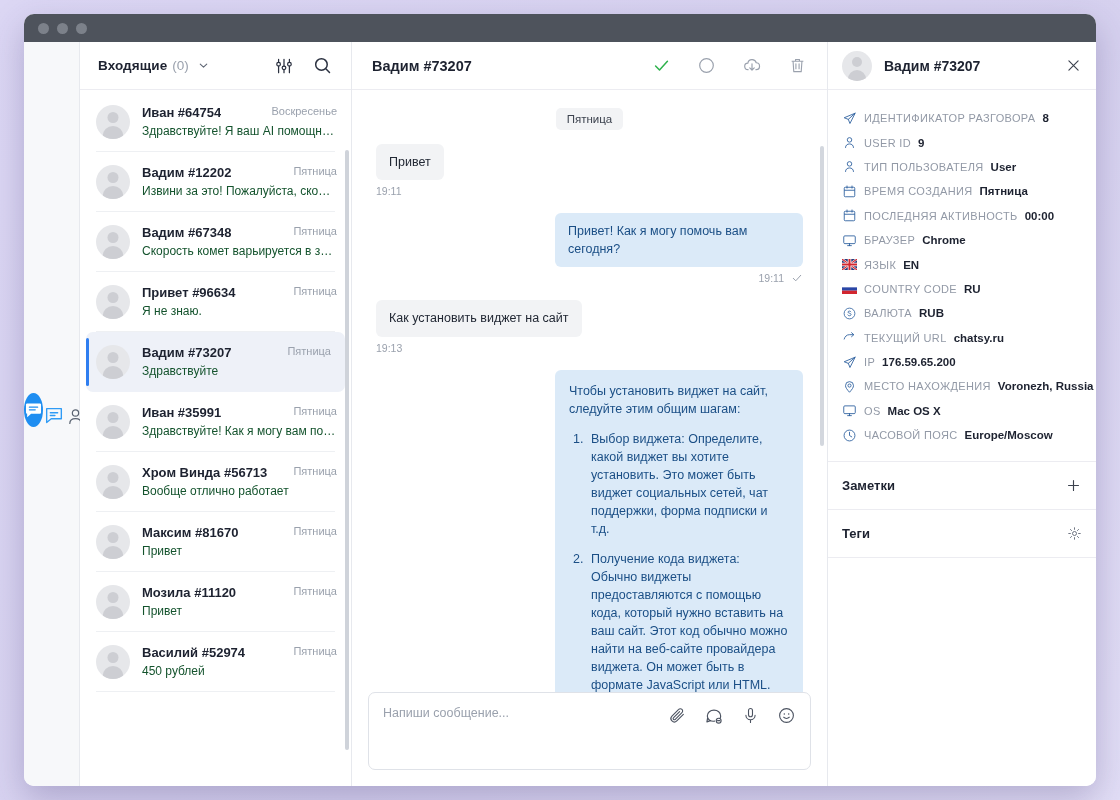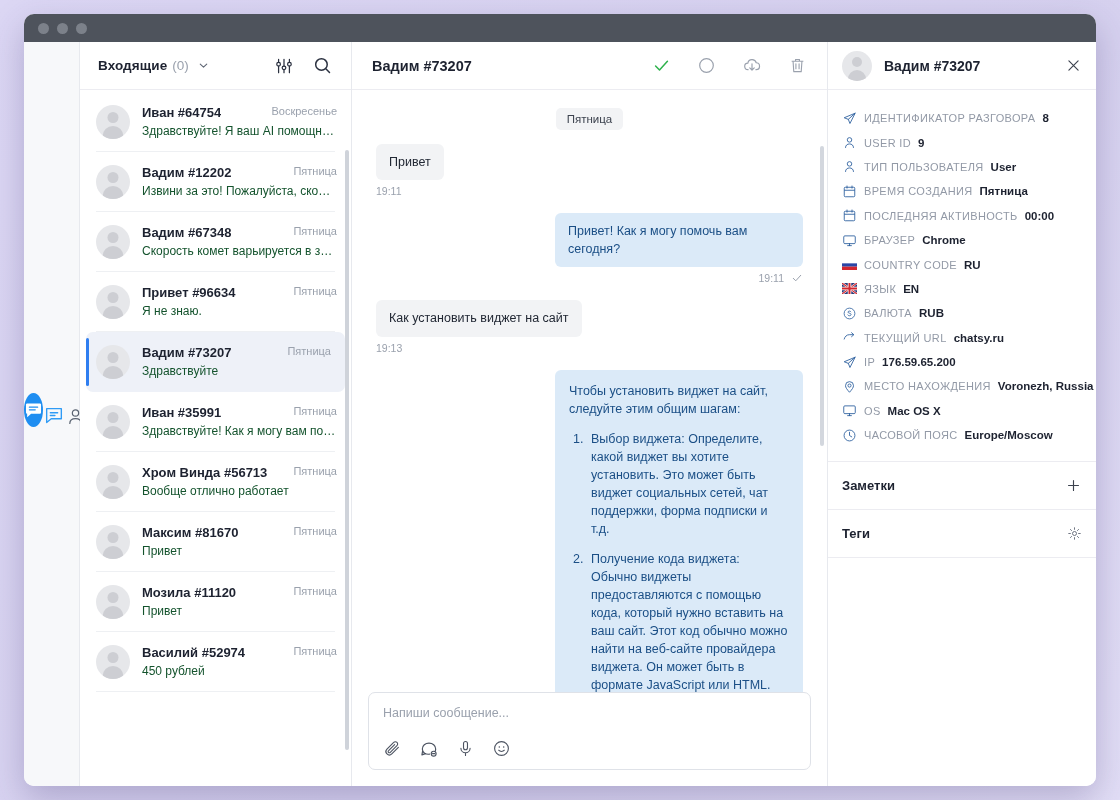--- a/index.html
+++ b/index.html
@@ -196,21 +196,21 @@
   .bubble.long ol > li { margin-bottom: 11px; padding-left: 4px; }
   .chat-sb {
     position: absolute; right: 3px; top: 56px; width: 4px; height: 300px;
     background: #d3d7de; border-radius: 3px;
   }
 
   .composer-wrap { flex: 0 0 auto; padding: 0 16px 16px 16px; background:#fff; }
   .composer {
     border: 1px solid #dfe2e8; border-radius: 7px;
     height: 78px; padding: 13px 14px 10px 14px;
-    display: flex; flex-direction: column; justify-content: space-between;
+    display: flex; flex-direction: row; justify-content: space-between;
   }
   .composer-ph { font-size: 12.5px; color: #9aa1ad; }
   .composer-icons { display: flex; gap: 17px; color: #4c5361; }
   .composer-icons > span { cursor: pointer; display:flex; }
 
   
   .info-col {
     width: 268px; flex: 0 0 268px; background: #ffffff;
     display: flex; flex-direction: column; min-height: 0;
   }
@@ -637,44 +637,44 @@
                   <rect x="2.8" y="4.6" width="18.4" height="12.4" rx="1.7"></rect>
                   <path d="M9 20.2h6" stroke-linecap="round"></path>
                   <path d="M12 17v3.2" stroke-linecap="round"></path>
                 </svg>
               </span>
             <span class="prop-k">БРАУЗЕР</span>
             <span class="prop-v">Chrome</span>
           </div>
           <div class="prop">
             <span class="prop-ico">
-                <svg width="15" height="10" viewBox="0 0 30 20">
-                  <rect width="30" height="6.7" fill="#ffffff"></rect>
-                  <rect y="6.7" width="30" height="6.6" fill="#2a46a6"></rect>
-                  <rect y="13.3" width="30" height="6.7" fill="#d2262f"></rect>
-                </svg>
-              </span>
-            <span class="prop-k">COUNTRY CODE</span>
-            <span class="prop-v">RU</span>
-          </div>
-          <div class="prop">
-            <span class="prop-ico">
                 <svg width="15" height="11" viewBox="0 0 30 22">
                   <rect width="30" height="22" fill="#2a3d7c"></rect>
                   <path d="M0 0l30 22M30 0L0 22" stroke="#fff" stroke-width="4.4"></path>
                   <path d="M0 0l30 22M30 0L0 22" stroke="#d2262f" stroke-width="2.2"></path>
                   <path d="M15 0v22M0 11h30" stroke="#fff" stroke-width="7"></path>
                   <path d="M15 0v22M0 11h30" stroke="#d2262f" stroke-width="4"></path>
                 </svg>
               </span>
             <span class="prop-k">ЯЗЫК</span>
             <span class="prop-v">EN</span>
           </div>
           <div class="prop">
             <span class="prop-ico">
+                <svg width="15" height="10" viewBox="0 0 30 20">
+                  <rect width="30" height="6.7" fill="#ffffff"></rect>
+                  <rect y="6.7" width="30" height="6.6" fill="#2a46a6"></rect>
+                  <rect y="13.3" width="30" height="6.7" fill="#d2262f"></rect>
+                </svg>
+              </span>
+            <span class="prop-k">COUNTRY CODE</span>
+            <span class="prop-v">RU</span>
+          </div>
+          <div class="prop">
+            <span class="prop-ico">
                 <svg width="15" height="15" viewBox="0 0 24 24" fill="none" stroke="currentColor" stroke-width="1.3">
                   <circle cx="12" cy="12" r="8.6"></circle>
                   <path d="M14.2 9.3c-.5-.8-1.4-1.2-2.4-1.2-1.3 0-2.2.7-2.2 1.7 0 2.3 4.9 1.2 4.9 3.8 0 1.2-1.1 2-2.6 2-1.1 0-2.1-.4-2.6-1.3" stroke-linecap="round"></path>
                 </svg>
               </span>
             <span class="prop-k">ВАЛЮТА</span>
             <span class="prop-v">RUB</span>
           </div>
           <div class="prop">
             <span class="prop-ico">

